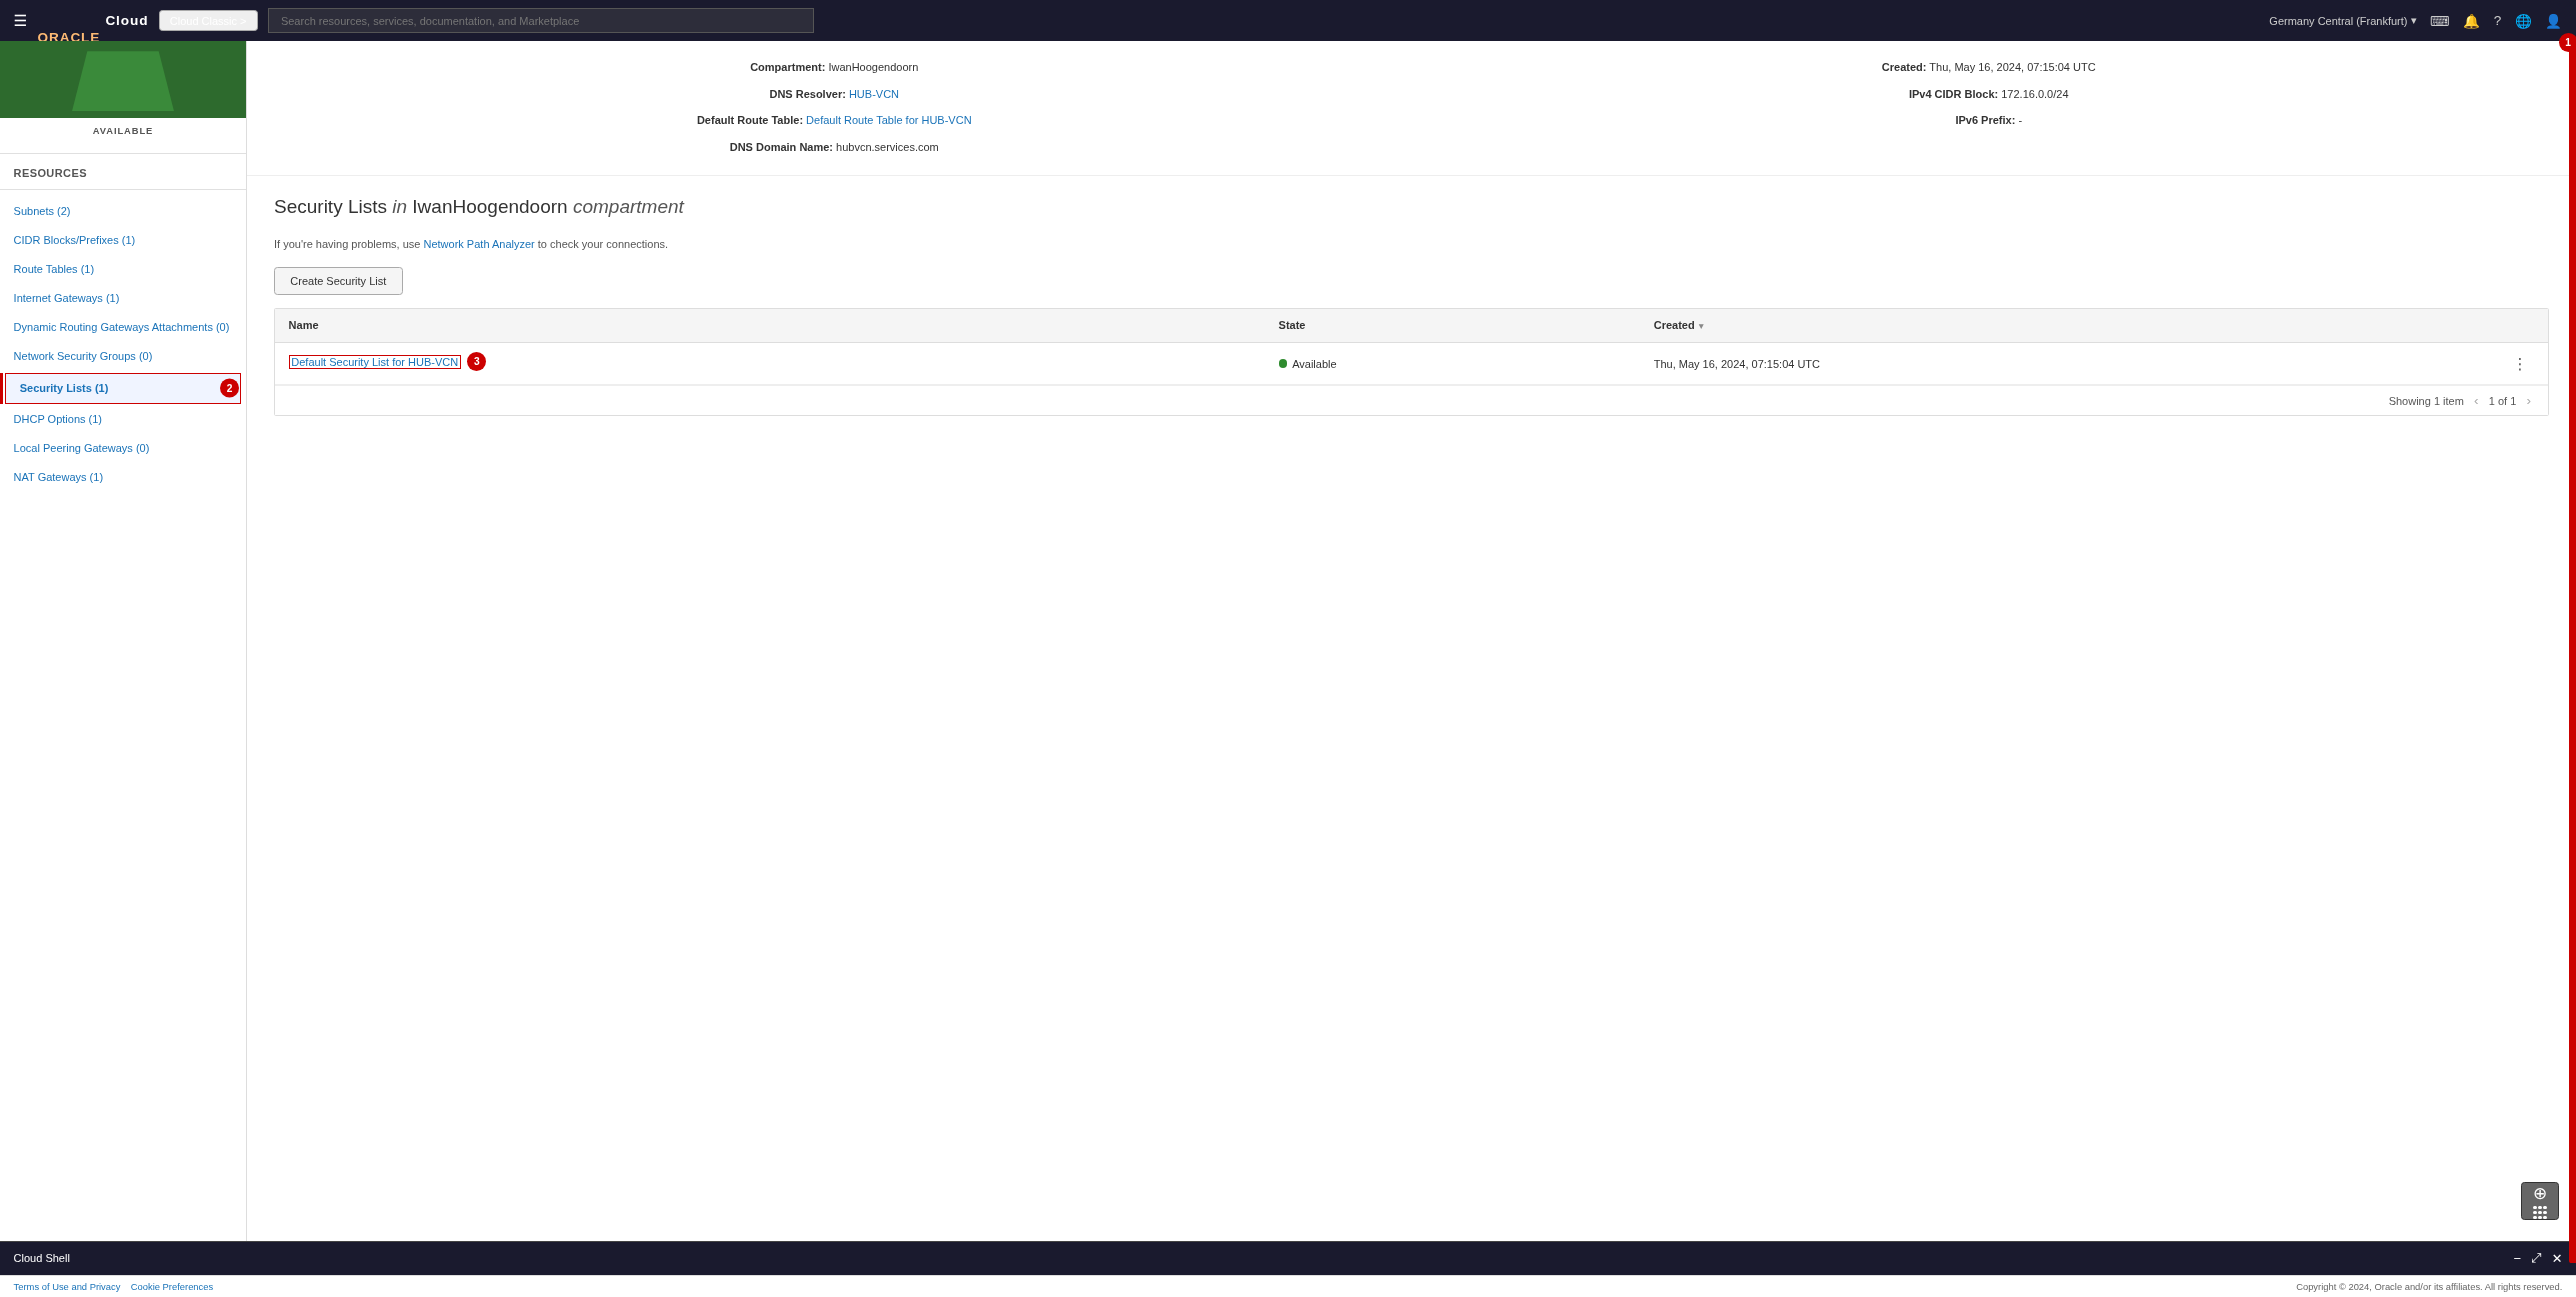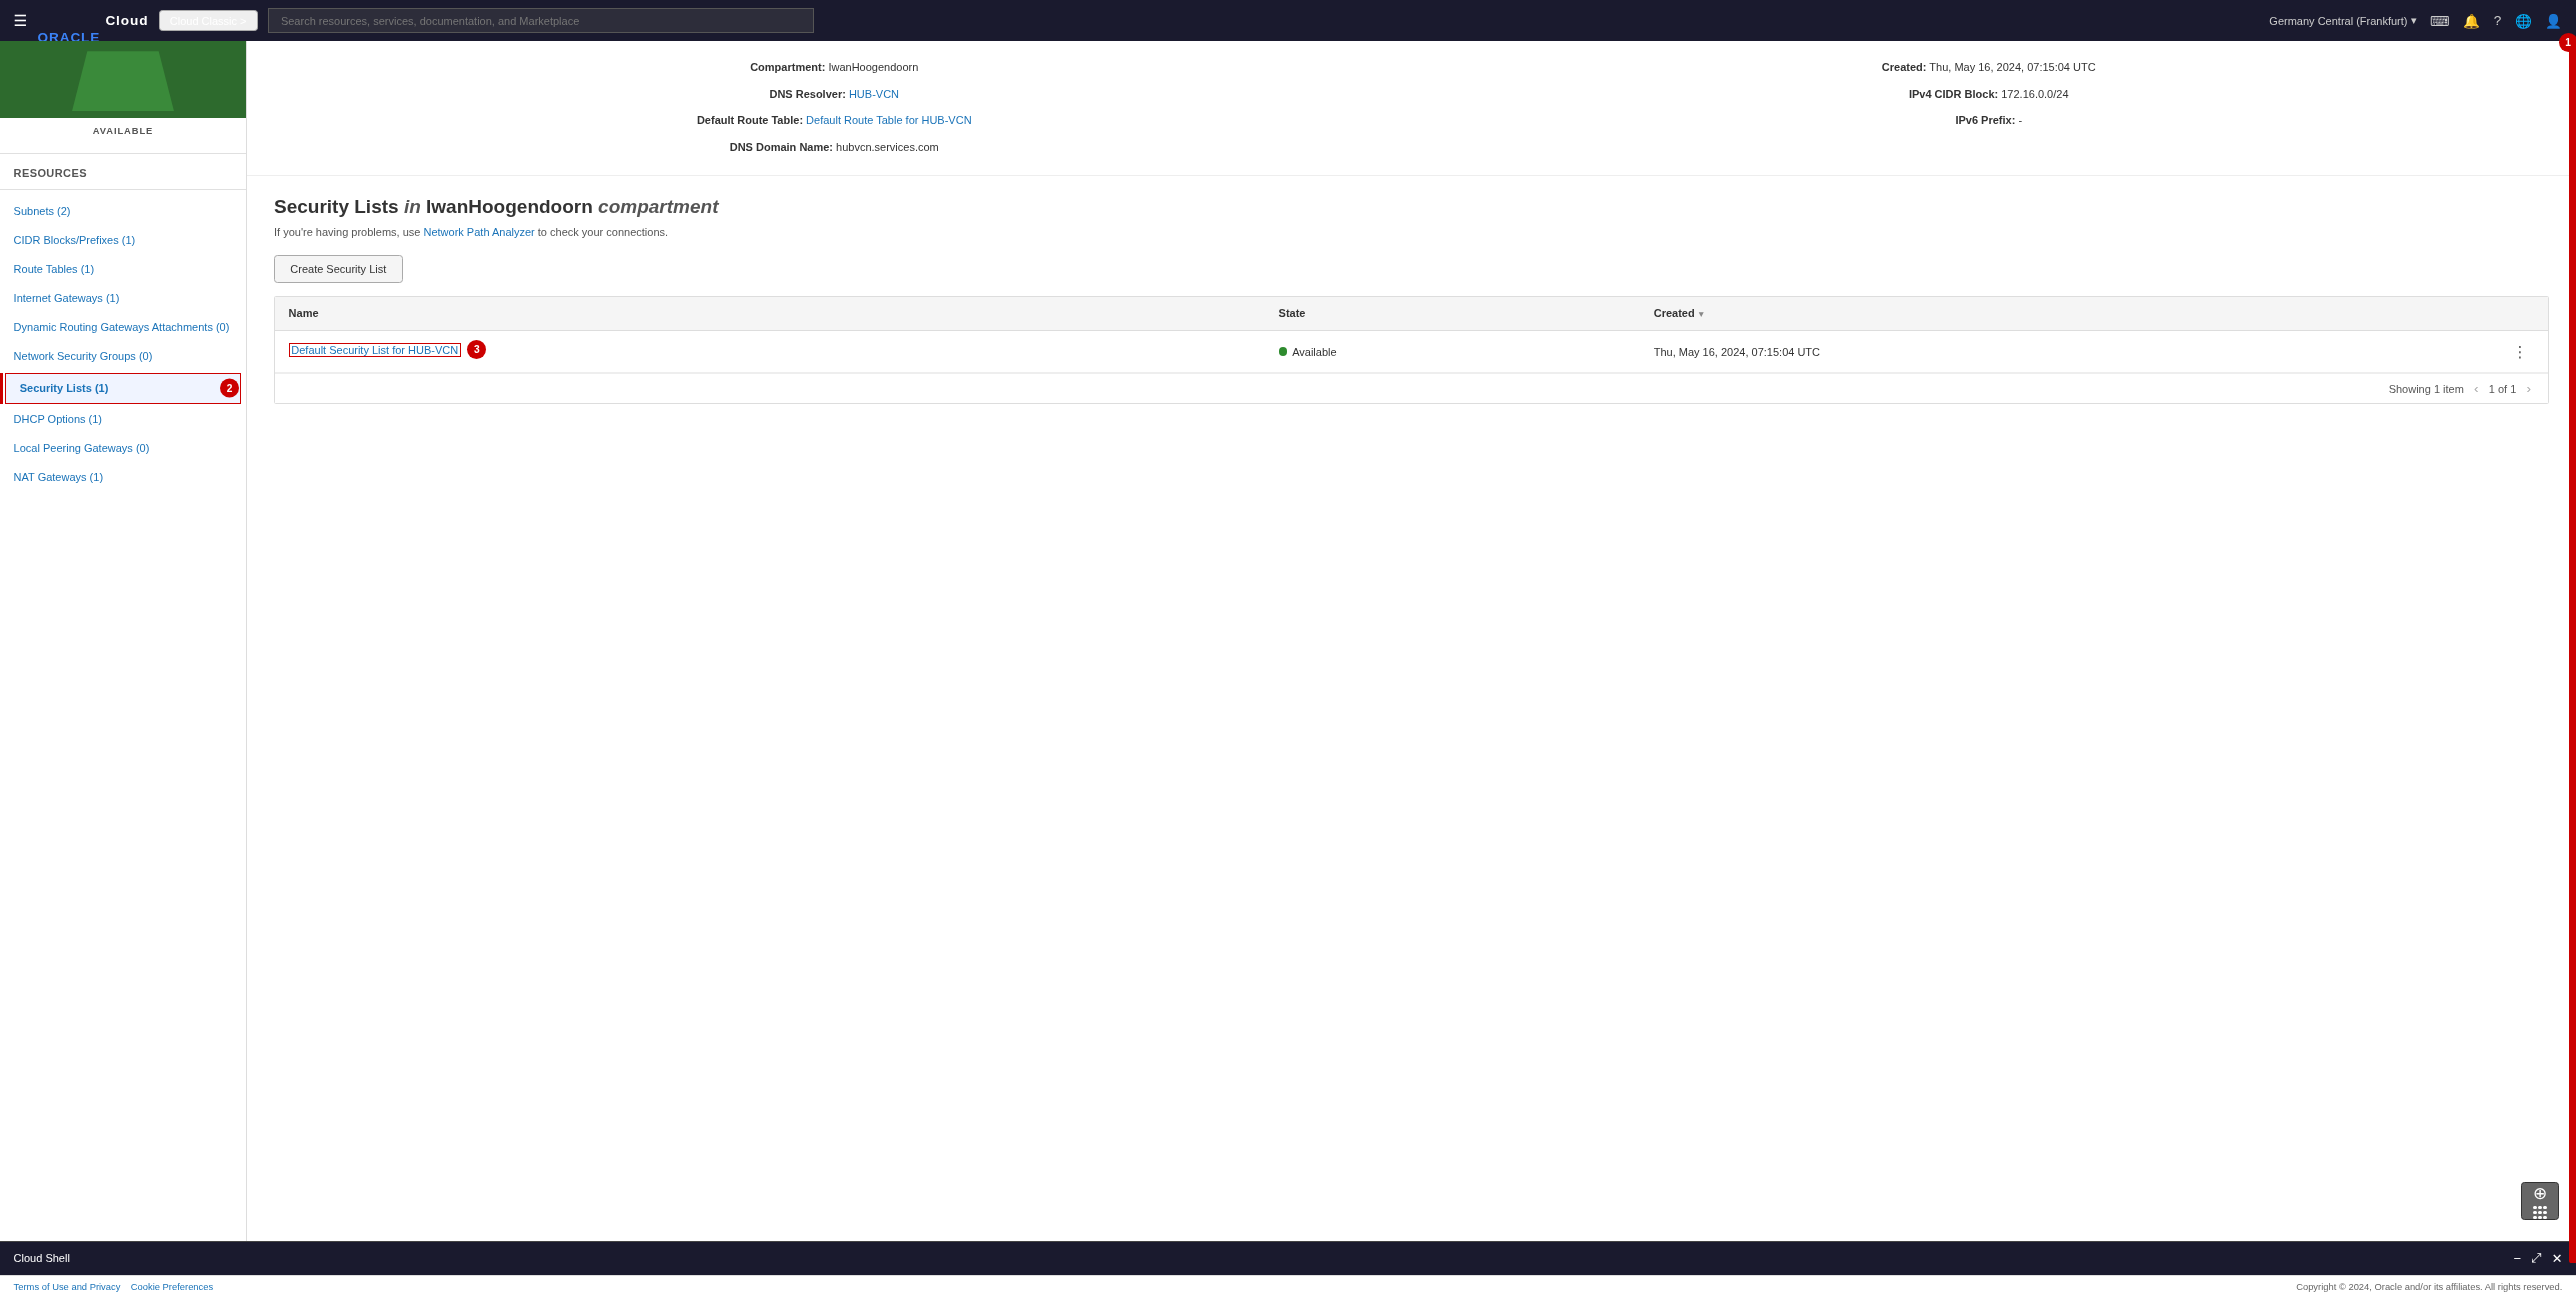--- a/index.html
+++ b/index.html
@@ -11,21 +11,21 @@
       color: white;
       display: flex;
       align-items: center;
       padding: 0 13.6px;
       height: 41px;
       gap: 10.2px;
       flex-shrink: 0;
     }
     .top-nav .hamburger { font-size: 15.3px; cursor: pointer; }
     .top-nav .oracle-logo { font-size: 13.6px; font-weight: bold; letter-spacing: 0.9px; display: flex; align-items: center; gap: 5.1px; }
-    .top-nav .oracle-logo .oracle-text { color: #3b82f6; font-weight: 900; margin-top: 33px; }
+    .top-nav .oracle-logo .oracle-text { color: #fdba74; font-weight: 900; margin-top: 33px; }
     .top-nav .oracle-logo .cloud-text { color: white; }
     .top-nav .cloud-classic-btn {
       border: 0.9px solid #aaa;
       border-radius: 3.4px;
       padding: 3.4px 10.2px;
       font-size: 11px;
       color: white;
       cursor: pointer;
       white-space: nowrap;
     }
@@ -135,22 +135,22 @@
     .vcn-info-row { font-size: 11px; line-height: 1.8; }
     .vcn-info-row .label { font-weight: bold; }
     .vcn-info-row a { color: #1a73b8; text-decoration: none; }
 
     
     .security-lists-section {
       padding: 20.5px 27px;
     }
     .section-title {
       font-size: 19px;
-      font-weight: 700;
-      margin-bottom: 8px;
+      font-weight: 400;
+      margin-bottom: 20px;
       color: #333;
     }
     .section-title em { font-style: italic; color: #555; }
     .section-subtitle {
       font-size: 11px;
       color: #555;
       margin-bottom: 17px;
     }
     .section-subtitle a { color: #1a73b8; text-decoration: none; }
 

